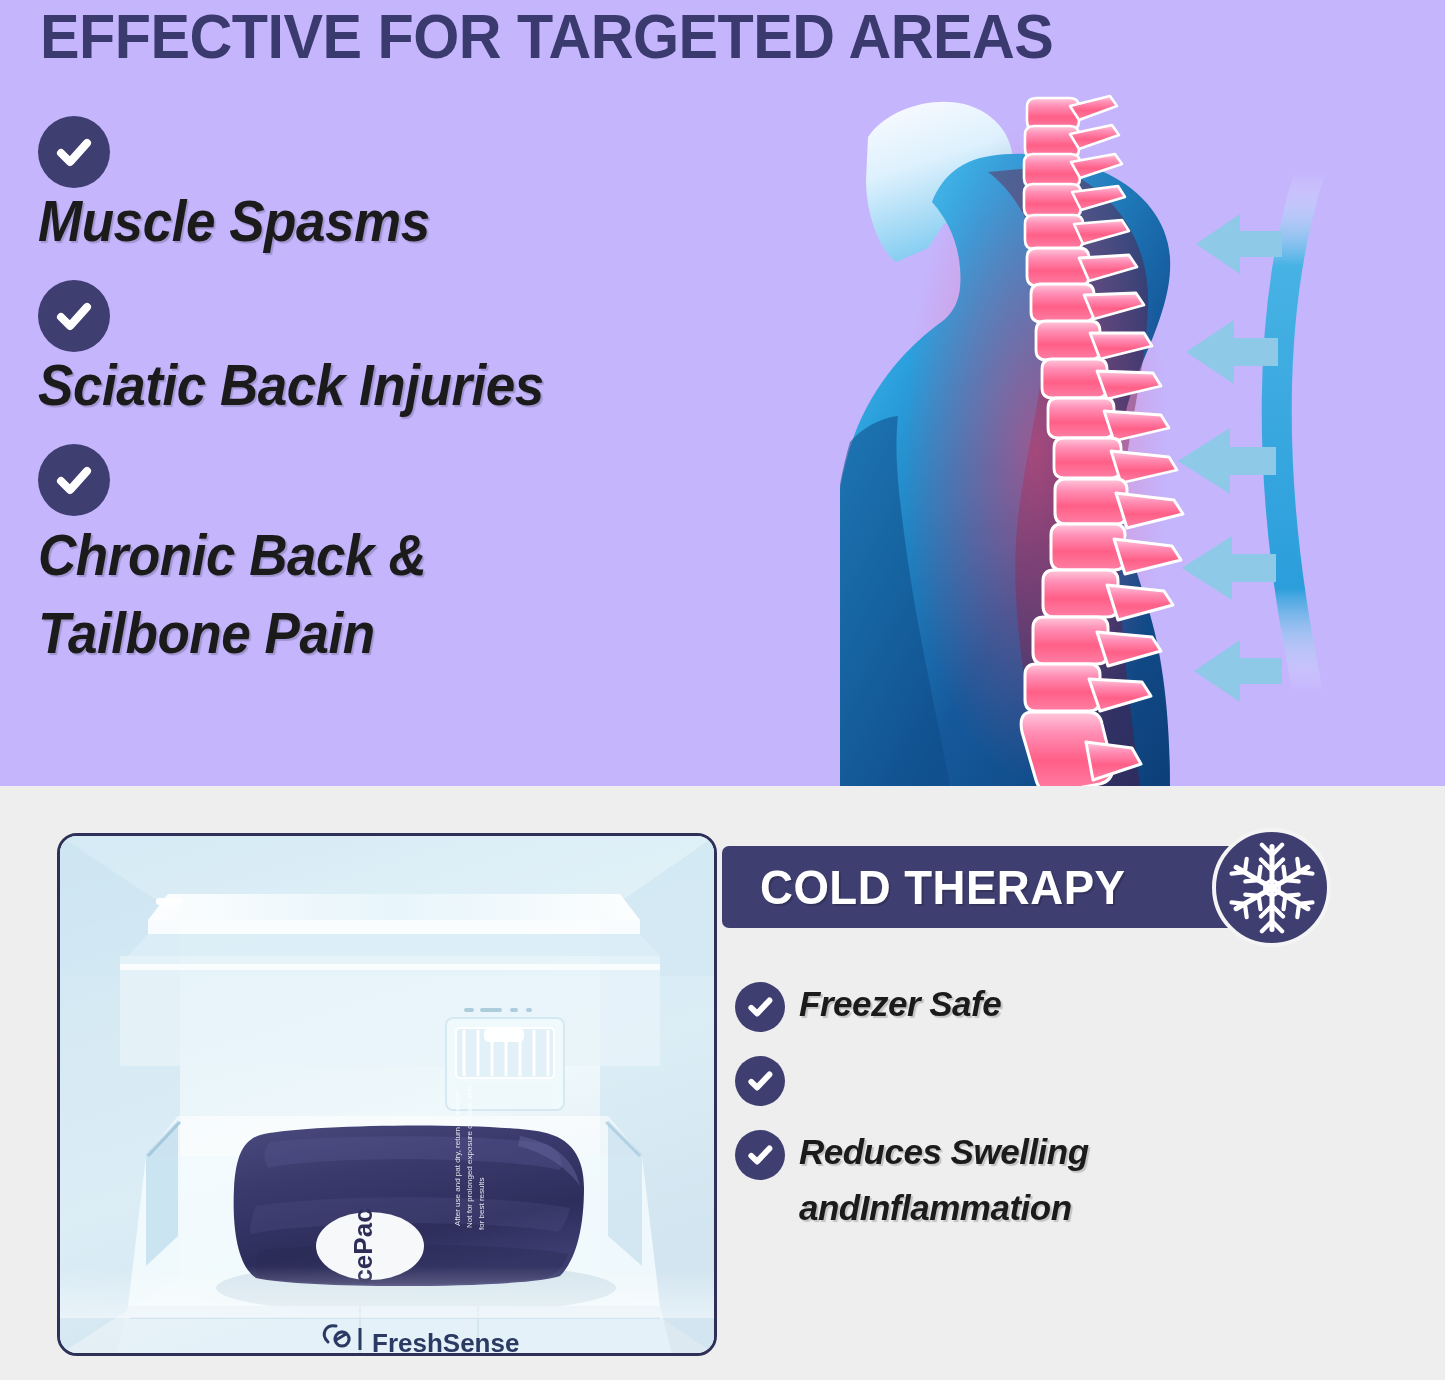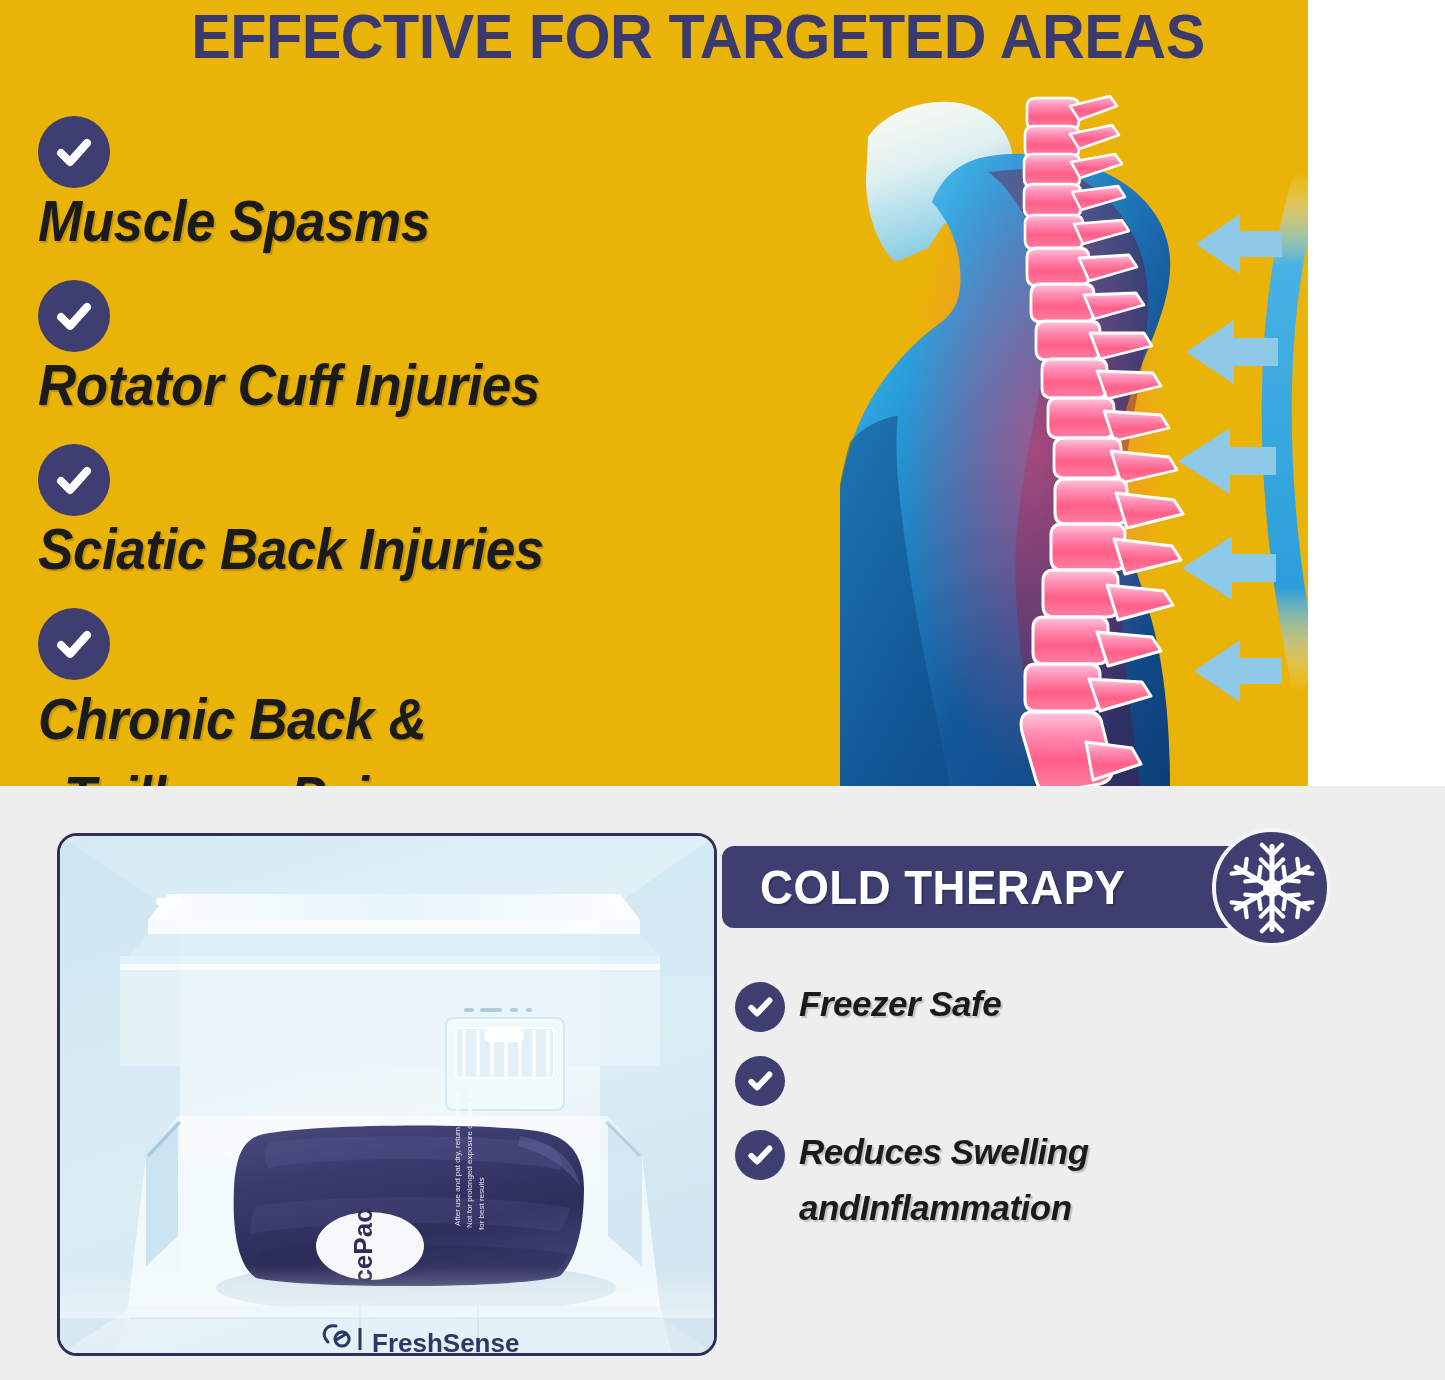--- a/index.html
+++ b/index.html
@@ -7,22 +7,22 @@
     width:1445px;height:1380px;
     font-family:"Liberation Sans","DejaVu Sans",sans-serif;
     background:#ffffff;
     overflow:hidden;
     position:relative;
   }
   #root{position:relative;width:1445px;height:1380px;overflow:hidden;}
 
   
   .top-panel{
-    position:absolute;left:0;top:0;width:1308px;height:786px;
-    background:#eab308;overflow:hidden;text-align:center;
+    position:absolute;left:0;top:0;width:1445px;height:786px;
+    background:#c4b5fd;overflow:hidden;
   }
   .headline{
     position:absolute;left:40px;top:2px;width:1400px;
     font-size:63px;line-height:68px;
     font-weight:bold;
     letter-spacing:-0.5px;
     color:#3a3a6e;
     font-family:"Liberation Sans","DejaVu Sans",sans-serif;
     transform:scaleX(0.94);transform-origin:left center;
     white-space:nowrap;
@@ -77,21 +77,21 @@
     box-sizing:border-box;
   }
   .photo-frame svg{display:block;}
 
   
   .banner-wrap{
     position:absolute;left:722px;top:42px;width:600px;height:118px;
   }
   .banner-bar{
     position:absolute;left:0;top:18px;width:540px;height:82px;
-    background:#3f3e70;border-radius:12px;
+    background:#3f3e70;border-radius:7px;
     display:flex;align-items:center;
   }
   .banner-txt{
     color:#ffffff;font-size:48px;font-weight:bold;
     letter-spacing:0.5px;margin-left:38px;
     transform:scaleX(0.95);transform-origin:left center;
     text-shadow:2px 2px 1px rgba(0,0,0,0.18);
     white-space:nowrap;
   }
   .snow-badge{
@@ -278,28 +278,20 @@
       <div class="li">
         <span class="chk">
           <svg width="44" height="44" viewBox="0 0 44 44">
               <path d="M9 23 L18 32 L35 13" stroke="#ffffff" stroke-width="8" fill="none" stroke-linecap="round" stroke-linejoin="round"></path>
             </svg>
         </span>
         <span class="txt">Muscle Spasms</span>
       </div>
 
 
-      <div class="li">
-        <span class="chk">
-          <svg width="44" height="44" viewBox="0 0 44 44">
-              <path d="M9 23 L18 32 L35 13" stroke="#ffffff" stroke-width="8" fill="none" stroke-linecap="round" stroke-linejoin="round"></path>
-            </svg>
-        </span>
-        <span class="txt">Rotator Cuff Injuries</span>
-      </div>
 
       <div class="li">
         <span class="chk">
           <svg width="44" height="44" viewBox="0 0 44 44">
               <path d="M9 23 L18 32 L35 13" stroke="#ffffff" stroke-width="8" fill="none" stroke-linecap="round" stroke-linejoin="round"></path>
             </svg>
         </span>
         <span class="txt">Sciatic Back Injuries</span>
       </div>
 

